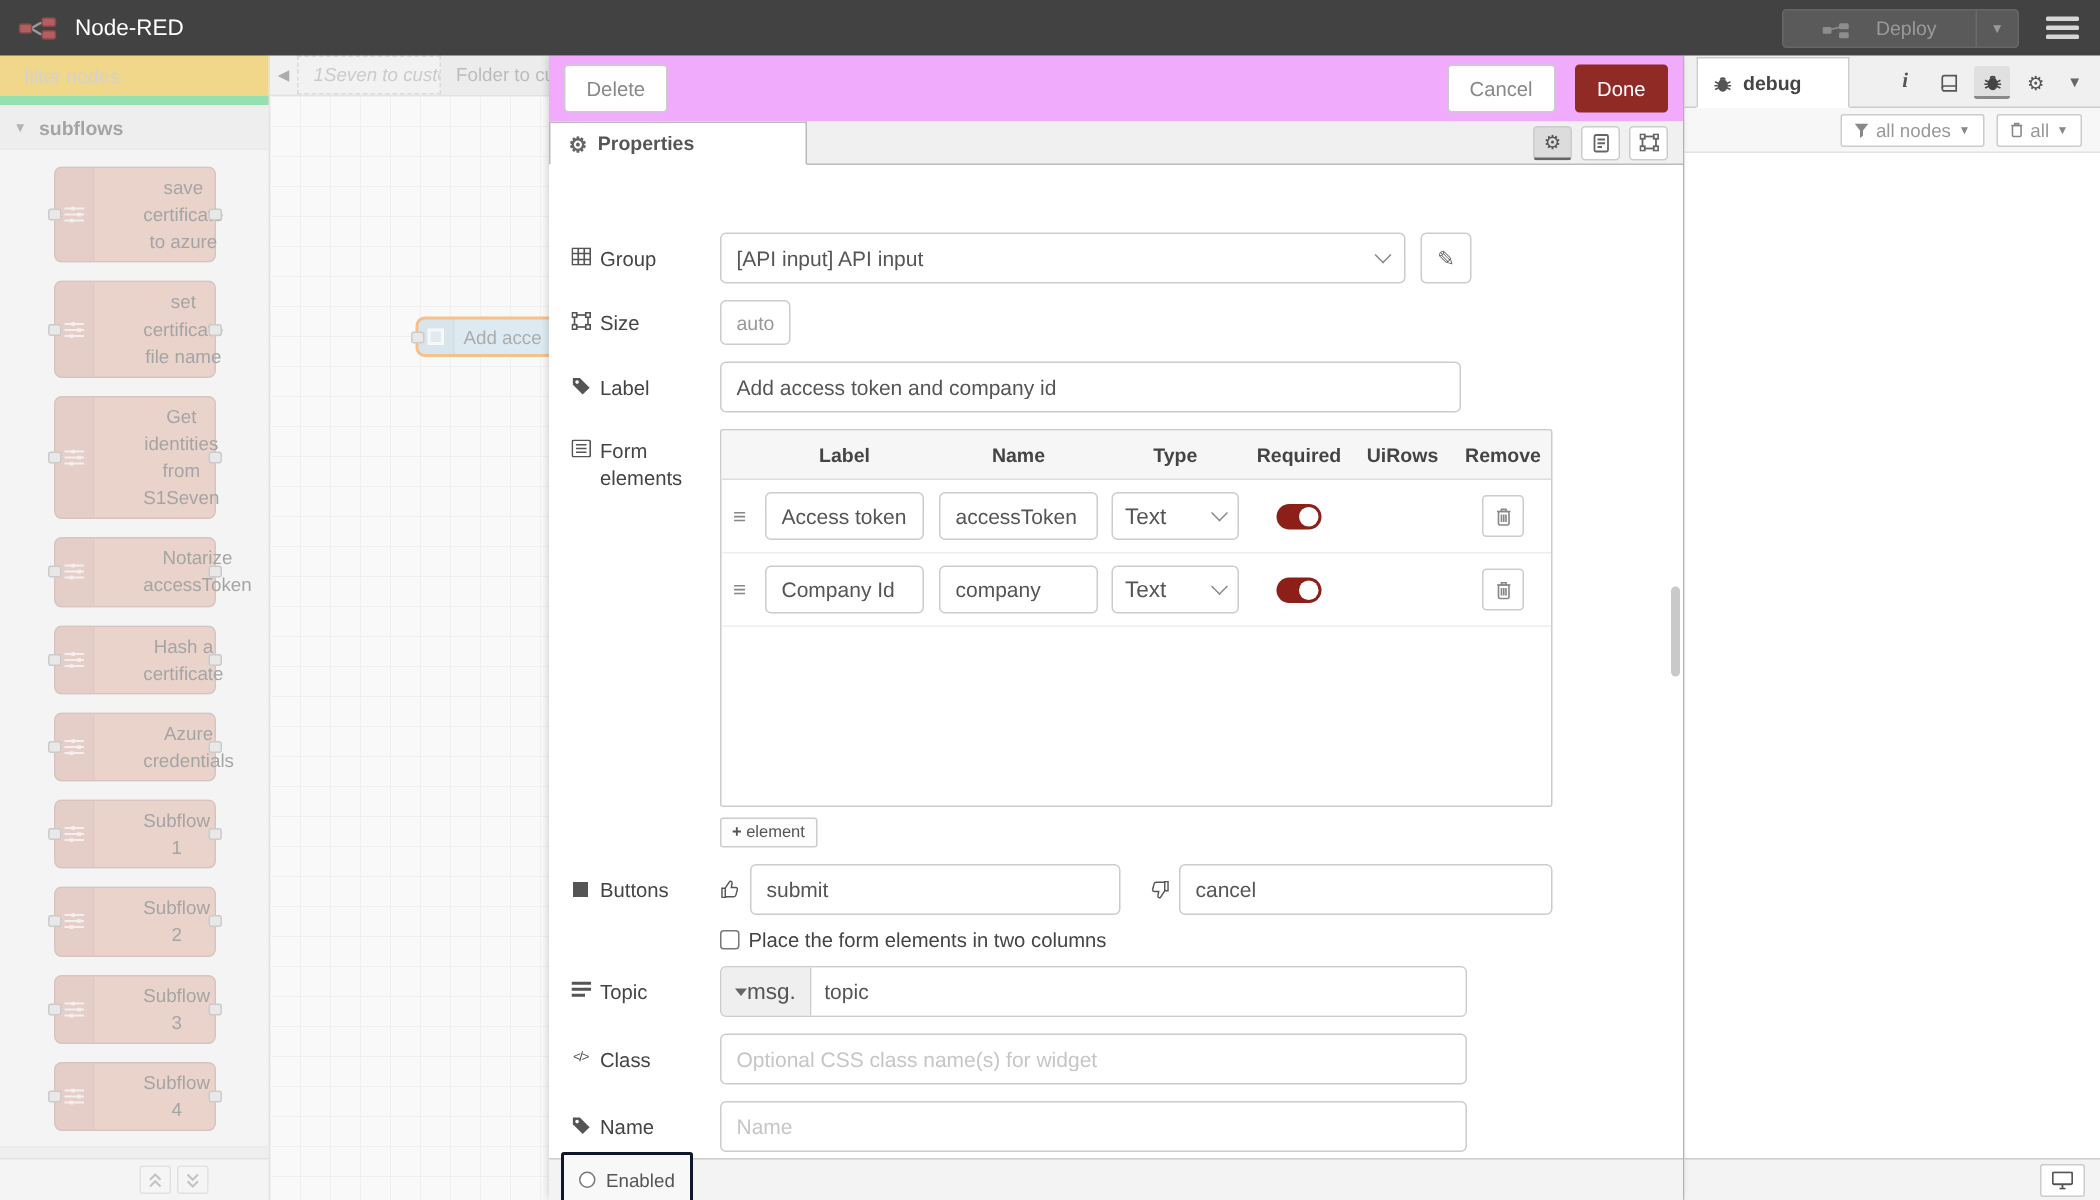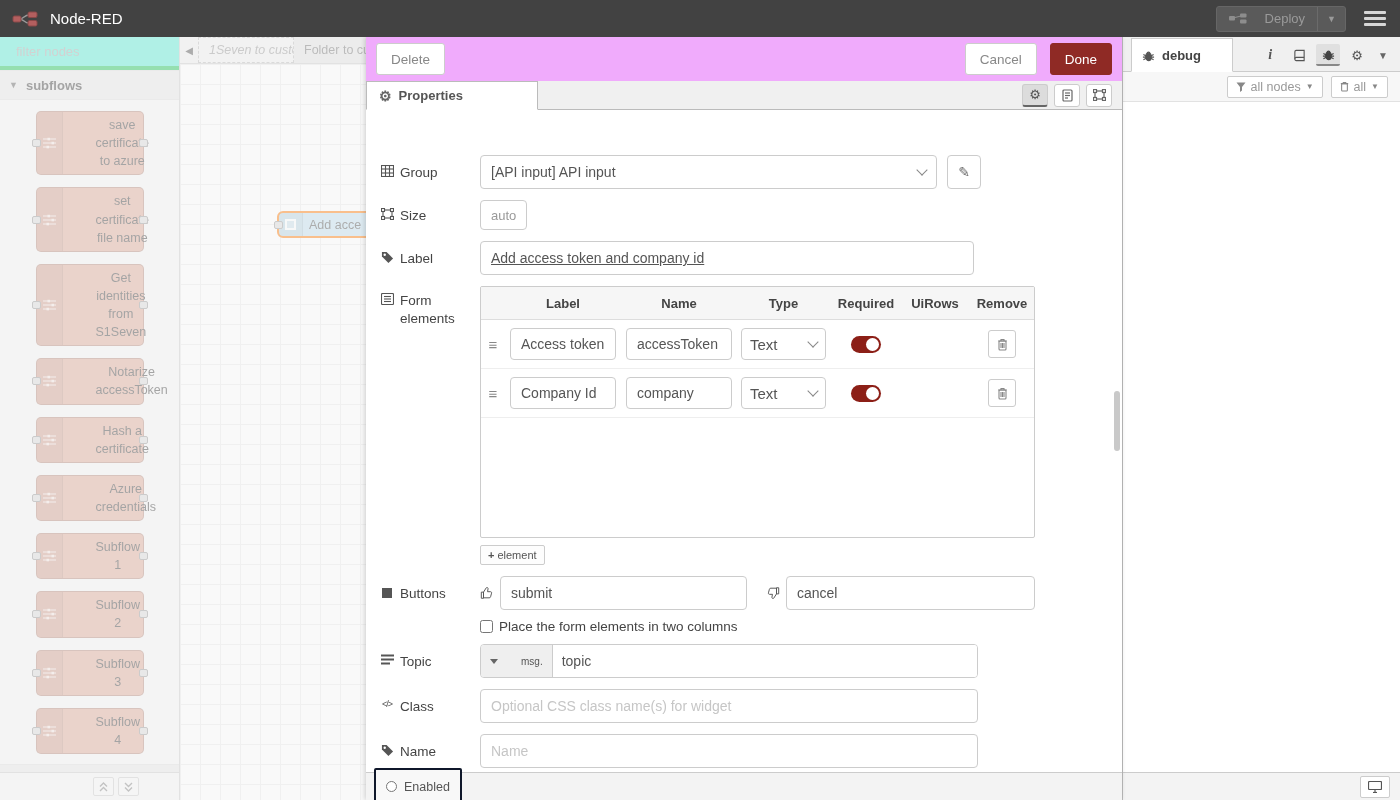--- a/index.html
+++ b/index.html
@@ -5,28 +5,28 @@
   * { margin:0; padding:0; box-sizing:border-box; }
   html,body { width:1400px; height:800px; font-family:"Liberation Sans", sans-serif; background:#fff; overflow:hidden; }
   .app { position:relative; width:1400px; height:800px; }
 
   
   .header { position:absolute; left:0; top:0; width:100%; height:37px; background:var(--header-bg,#424242);
             display:flex; align-items:center; justify-content:space-between; padding:0 14px 0 12px; z-index:100; }
   .logo { display:flex; align-items:flex-end; gap:8px; color:#fff; font-size:15px; }
   .header-right { display:flex; align-items:center; gap:18px; }
   .deploy-btn { display:flex; align-items:center; height:26px; background:#5a5a5a; border:1px solid #666; border-radius:3px; color:#9a9a9a; font-size:13px; }
-  .deploy-main { display:flex; align-items:center; gap:18px; padding:0 12px; }
+  .deploy-main { display:flex; align-items:flex-end; gap:18px; padding:0 26px; }
   .deploy-caret { border-left:1px solid #6b6b6b; padding:0 9px; font-size:9px; height:100%; display:flex; align-items:center; }
   .hamburger { width:22px; height:15px; display:flex; flex-direction:column; justify-content:space-between; cursor:pointer; }
   .hamburger span { height:3px; background:#d6d6d6; border-radius:1px; }
 
   
   .palette { position:absolute; left:0; top:37px; width:180px; bottom:0; background:#f3f3f3; border-right:1px solid #ccc; display:flex; flex-direction:column; }
-  .palette-search { height:33px; border-bottom:4px solid #22c55e; display:flex; align-items:center; gap:6px; padding:0 10px; background:#5eead4; }
+  .palette-search { height:33px; border-bottom:6px solid #22c55e; display:flex; align-items:center; gap:6px; padding:0 10px; background:#eab308; }
   .palette-search input { flex:1; border:none; background:transparent; font-size:13px; color:#555; outline:none; font-family:inherit; }
   .palette-search input::placeholder { color:#a8a8a8; }
   .palette-body { flex:1; overflow:hidden; }
   .cat-header { height:30px; background:#e6e6e6; border-bottom:1px solid #ddd; border-top:1px solid #ddd; display:flex; align-items:center; gap:8px; padding:0 9px; font-size:13px; font-weight:bold; color:#444; }
   .cat-chevron { font-size:9px; color:#666; }
   .pal-nodes { padding:11px 0 10px 0; display:flex; flex-direction:column; align-items:center; gap:12px; }
   .pnode { position:relative; width:108px; border:1px solid rgba(0,0,0,0.18); border-radius:5px; display:flex; align-items:stretch; font-size:12.5px; color:#444; }
   .pnode .icon-region { width:26px; background:rgba(0,0,0,0.05); border-right:1px solid rgba(0,0,0,0.08); display:flex; align-items:center; justify-content:center; border-radius:4px 0 0 4px; flex-shrink:0; }
   .pnode .plabel { flex:1; padding:4px 5px; text-align:center; line-height:1.45; display:flex; align-items:center; justify-content:center; }
   .port { position:absolute; width:9px; height:8px; background:#d9d9d9; border:1px solid #999; border-radius:2px; top:50%; transform:translateY(-50%); }
@@ -87,21 +87,21 @@
   .el-select { width:85px; height:32px; padding:0 8px; font-size:15px; }
   .toggle { width:30px; height:17px; border-radius:9px; background:var(--toggle-red,#8C1F17); position:relative; cursor:pointer; }
   .toggle .knob { position:absolute; right:2px; top:2px; width:13px; height:13px; border-radius:50%; background:#fff; }
   .trash-btn { width:28px; height:28px; border:1px solid #ccc; border-radius:3px; background:#fff; display:flex; align-items:center; justify-content:center; color:#888; }
   .add-el-btn { margin-top:7px; height:20px; padding:0 7px; border:1px solid #ccc; border-radius:2px; background:#fdfdfd; font-size:11px; color:#555; display:inline-flex; align-items:center; gap:3px; }
 
   .thumb-icon { color:#555; display:flex; align-items:center; margin-right:6px; }
   .cb-row { margin-left:100px; display:flex; align-items:center; gap:6px; font-size:13.5px; color:#444; margin-bottom:10px; margin-top:-2px; }
   .cb-row input { width:13px; height:13px; }
   .typed { width:498px; height:34px; border:1px solid #ccc; border-radius:4px; display:flex; overflow:hidden; background:#fff; }
-  .typed-prefix { background:#efefef; border-right:1px solid #ccc; display:flex; align-items:center; gap:23px; padding:0 9px; font-size:10px; color:#555; }
+  .typed-prefix { background:#efefef; border-right:1px solid #ccc; display:flex; align-items:center; gap:0; padding:0 9px; font-size:15px; color:#555; }
   .typed-prefix .tchev { width:0; height:0; border-left:4px solid transparent; border-right:4px solid transparent; border-top:5px solid #666; }
   .typed input { flex:1; border:none; outline:none; padding:0 9px; font-size:14px; color:#555; font-family:inherit; }
   .tray-footer { position:absolute; left:0; right:0; bottom:0; height:28px; background:#f3f3f3; border-top:1px solid #ccc; display:flex; align-items:center; padding:0 8px; }
   .enabled-btn { height:38px; border:2px solid #0f172a; border-radius:2px; background:#f8f8f8; display:flex; align-items:center; gap:7px; padding:0 10px; font-size:12.5px; color:#555; }
   .enabled-btn .circ { width:11px; height:11px; border:1px solid #777; border-radius:50%; background:#fff; }
   .tray-scroll { position:absolute; right:1px; top:104px; bottom:28px; width:7px; }
   .tray-scroll .sthumb { position:absolute; top:250px; width:6px; height:60px; background:#c9c9c9; border-radius:3px; }
 
   
   .sidebar { position:absolute; right:0; top:37px; width:278px; bottom:0; background:#fff; border-left:1px solid #bbb; display:flex; flex-direction:column; }
@@ -469,21 +469,21 @@
       <div class="form-row">
         <div class="row-label">
           <span class="licon">
               <svg width="13" height="13" viewBox="0 0 14 14">
                 <path d="M1 1h5l7 7-5 5-7-7z" fill="#555"></path>
                 <circle cx="4" cy="4" r="1.3" fill="#fff"></circle>
               </svg>
             </span>
           <span>Label</span>
         </div>
-        <input class="ti" style="width: 494px; text-decoration: underline;" value="Add access token and company id">
+        <input class="ti" style="width: 494px;" value="Add access token and company id">
       </div>
 
       <div class="form-row top">
         <div class="row-label" style="padding-top:6px;">
           <span class="licon">
               <svg width="13" height="12" viewBox="0 0 13 12">
                 <g fill="none" stroke="#555" stroke-width="1.1">
                   <rect x="0.5" y="0.5" width="12" height="11" rx="1"></rect>
                   <line x1="3" y1="3.5" x2="10" y2="3.5"></line>
                   <line x1="3" y1="6" x2="10" y2="6"></line>

